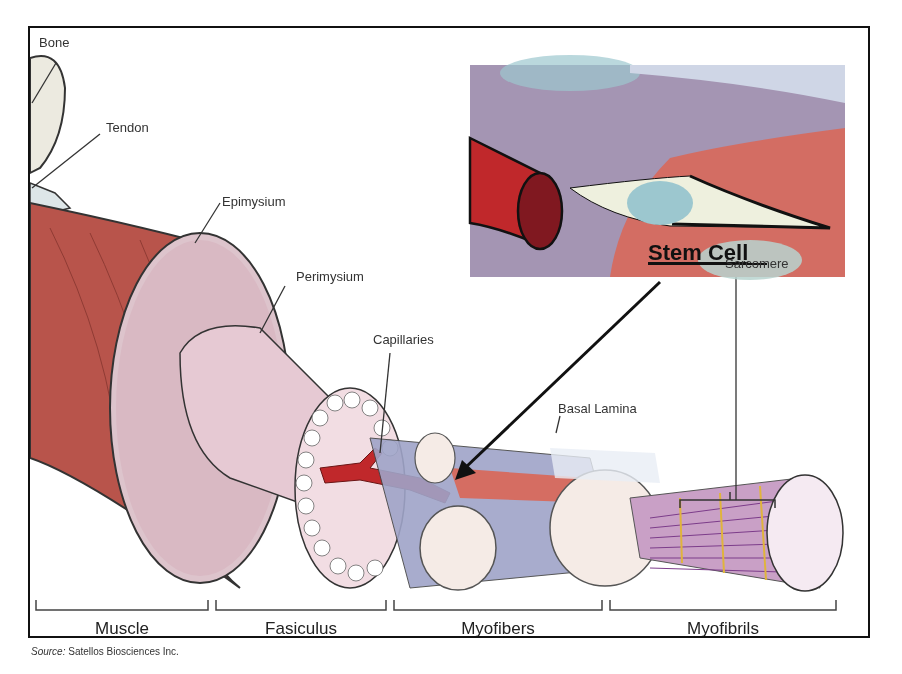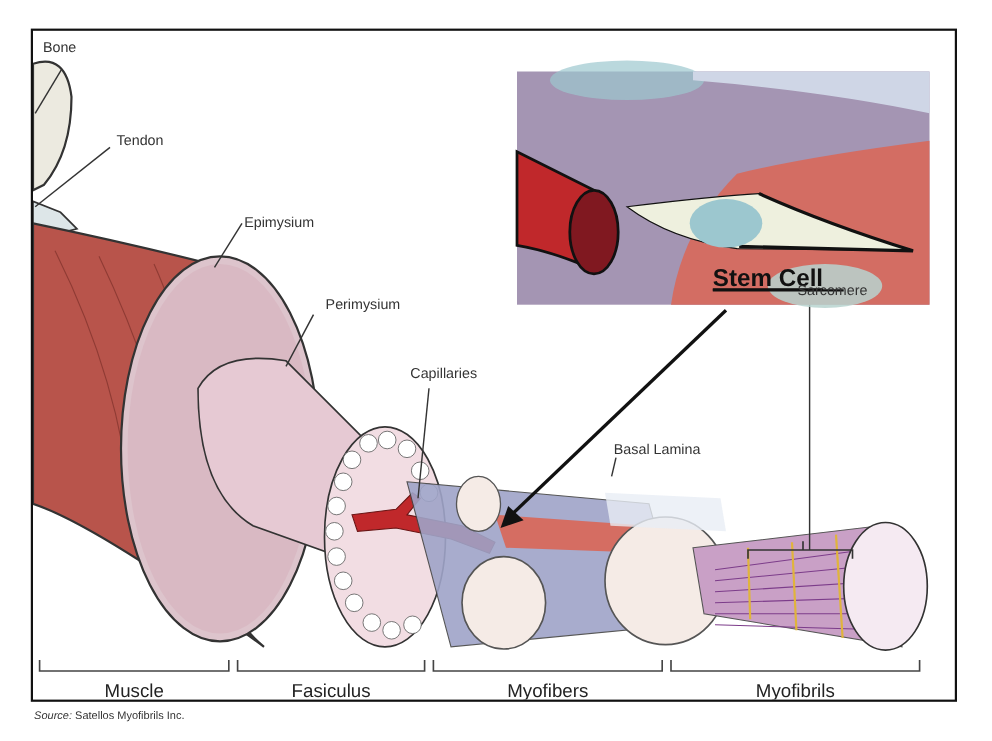--- a/index.html
+++ b/index.html
@@ -116,13 +116,13 @@
     <path d="M364,572 L364,582 L572,582 L572,572"></path>
     <path d="M580,572 L580,582 L806,582 L806,572"></path>
   </g>
   <text class="sect" x="92" y="606" text-anchor="middle">Muscle</text>
   <text class="sect" x="271" y="606" text-anchor="middle">Fasiculus</text>
   <text class="sect" x="468" y="606" text-anchor="middle">Myofibers</text>
   <text class="sect" x="693" y="606" text-anchor="middle">Myofibrils</text>
 </svg>
 </div>
 
-<div id="source"><i>Source:</i> <span>Satellos Myofibrils Inc.</span></div>
+<div id="source"><i>Source:</i> <span>Satellos Biosciences Inc.</span></div>
 
 </body></html>

